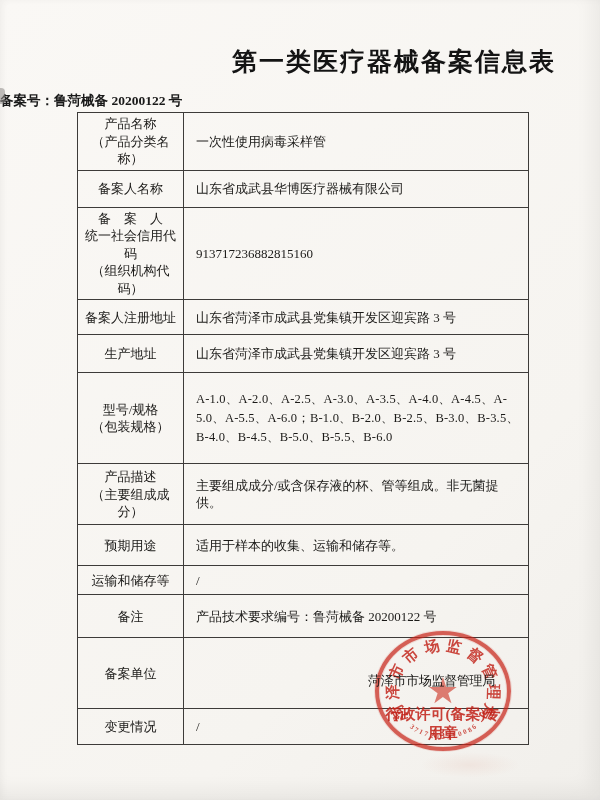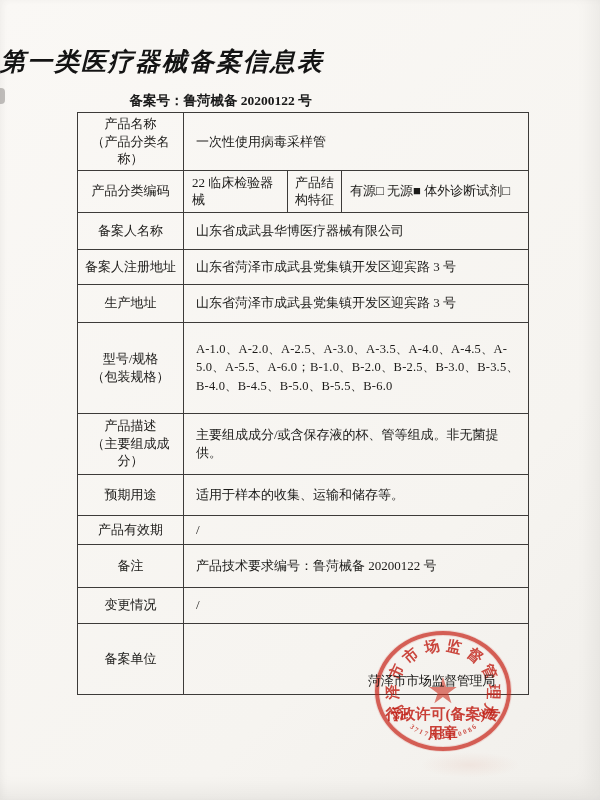--- a/index.html
+++ b/index.html
@@ -8,27 +8,26 @@
     background:#f7f5f1;
     font-family:"Liberation Serif","DejaVu Serif",serif;
     color:#1c1c1c;
   }
   .page{position:relative;width:600px;height:800px;
     background:linear-gradient(135deg,#faf8f5 0%,#f6f4f0 70%,#f1efeb 100%);
     box-shadow:inset -8px -10px 18px rgba(0,0,0,0.05), inset 3px 0 6px rgba(0,0,0,0.03);
   }
   .doc-title{
     position:absolute;top:45px;left:0;width:556px;
-    text-align:left;font-size:25px;font-weight:bold;letter-spacing:2px;
+    text-align:right;font-size:25px;font-weight:bold;letter-spacing:2px;
     color:#141414;
-    font-style:italic;
   }
   .reg-no{
     position:absolute;top:92px;left:0;width:441px;
-    text-align:center;font-size:13.5px;font-weight:bold;color:#191919;
+    text-align:left;font-size:13.5px;font-weight:bold;color:#191919;
   }
   table.form{
     position:absolute;left:77px;top:112px;width:451px;
     border-collapse:collapse;table-layout:fixed;z-index:2;
   }
   table.form td{
     border:1.6px solid #3d3b39;
     font-size:13px;line-height:1.35;color:#1b1a18;
     vertical-align:middle;overflow:hidden;
   }
@@ -81,30 +80,29 @@
         <col style="width:104px">
         <col style="width:54px">
         <col style="width:187px">
       </colgroup>
     <tbody>
         <tr style="height:41px">
       <td class="lbl">产品名称
 （产品分类名称）</td>
       <td class="val" colspan="3">一次性使用病毒采样管</td>
     </tr>
-    <tr style="height:42px" class="r-class">
-      <td class="lbl">产品分类编码</td>
-      <td class="val-sm">22 临床检验器械</td>
-      <td class="lbl">产品结
-构特征</td>
-      <td class="val-sm">有源□ 无源■ 体外诊断试剂□</td>
-    </tr>
     <tr style="height:37px">
       <td class="lbl">备案人名称</td>
       <td class="val" colspan="3">山东省成武县华博医疗器械有限公司</td>
+    </tr>
+    <tr style="height:60px">
+      <td class="lbl">备　案　人
+统一社会信用代码
+（组织机构代码）</td>
+      <td class="val" colspan="3">913717236882815160</td>
     </tr>
     <tr style="height:35px">
       <td class="lbl">备案人注册地址</td>
       <td class="val" colspan="3">山东省菏泽市成武县党集镇开发区迎宾路 3 号</td>
     </tr>
     <tr style="height:38px">
       <td class="lbl">生产地址</td>
       <td class="val" colspan="3">山东省菏泽市成武县党集镇开发区迎宾路 3 号</td>
     </tr>
     <tr style="height:91px" class="r-spec">
@@ -115,34 +113,34 @@
     <tr style="height:61px">
       <td class="lbl">产品描述
 （主要组成成分）</td>
       <td class="val" colspan="3">主要组成成分/或含保存液的杯、管等组成。非无菌提供。</td>
     </tr>
     <tr style="height:41px">
       <td class="lbl">预期用途</td>
       <td class="val" colspan="3">适用于样本的收集、运输和储存等。</td>
     </tr>
     <tr style="height:29px">
-      <td class="lbl">产品有效期</td>
+      <td class="lbl">运输和储存等</td>
       <td class="val" colspan="3">/</td>
     </tr>
     <tr style="height:43px">
       <td class="lbl">备注</td>
       <td class="val" colspan="3">产品技术要求编号：鲁菏械备 20200122 号</td>
     </tr>
+    <tr style="height:71px">
+      <td class="lbl">备案单位</td>
+      <td class="val" colspan="3"></td>
+    </tr>
     <tr style="height:36px">
       <td class="lbl">变更情况</td>
       <td class="val" colspan="3">/</td>
-    </tr>
-    <tr style="height:71px">
-      <td class="lbl">备案单位</td>
-      <td class="val" colspan="3"></td>
     </tr>
   </tbody>
     </table>
 
   <div class="stamp">
     <span class="stamp-star">★</span>
     <div class="stamp-line1">行政许可(备案)专用章</div>
     <div class="stamp-line2">（3）</div>
   <span class="arc-ch" style="left: 19.8526px; top: 77.1262px; transform: translate(-50%, -50%) rotate(-118deg);">菏</span>
       <span class="arc-ch" style="left: 14.0241px; top: 57.396px; transform: translate(-50%, -50%) rotate(-91.7778deg);">泽</span>

